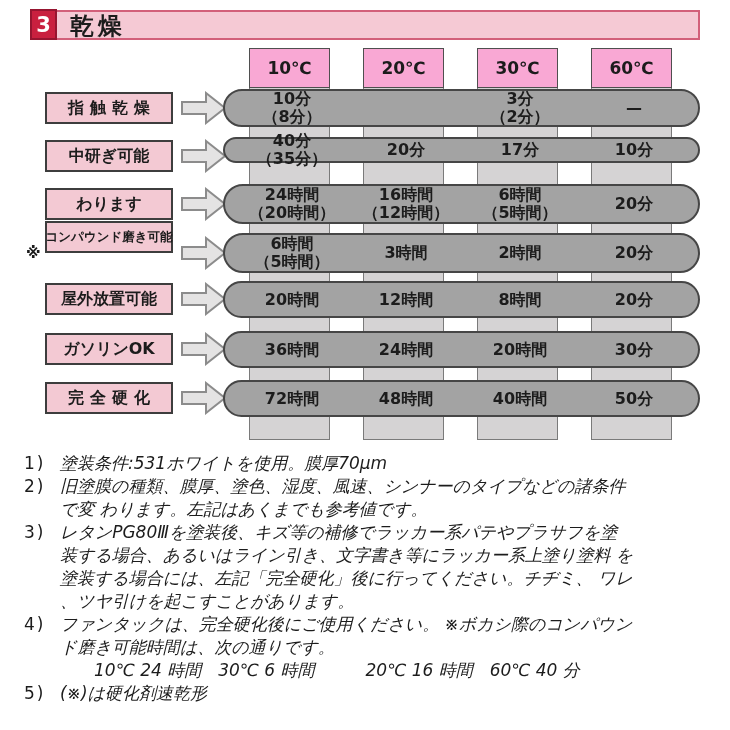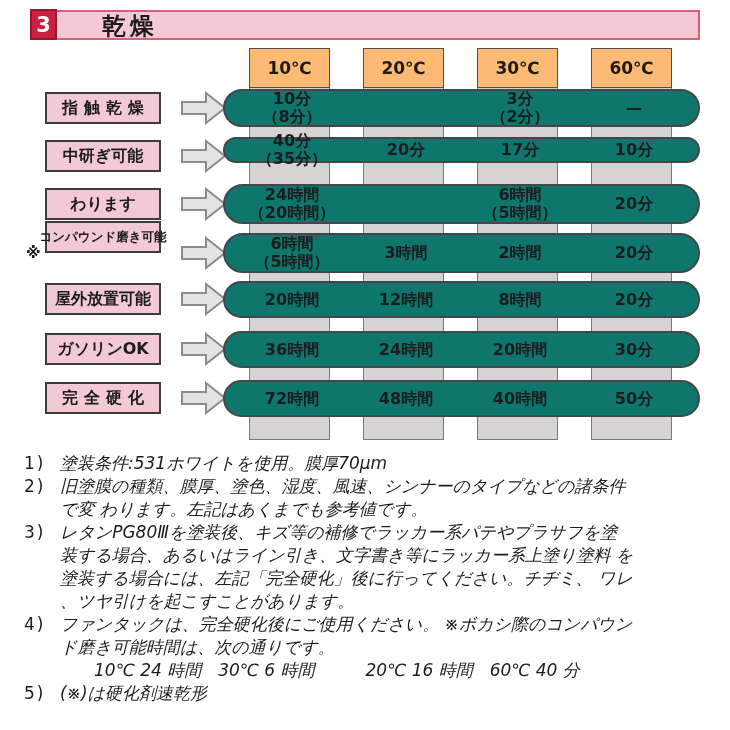--- a/index.html
+++ b/index.html
@@ -7,42 +7,42 @@
   body { font-family:"DejaVu Sans","Liberation Sans",sans-serif; color:#1c1c1c; position:relative; }
   .page { position:absolute; inset:0; background:#fff; overflow:hidden; }
 
   
   .banner { position:absolute; left:30px; top:10px; width:670px; height:30px;
             background:#f5c9d4; border:2px solid #d2607a; }
   .secnum { position:absolute; left:30px; top:9px; width:27px; height:31px;
             background:#c9203f; border:2px solid #961530; color:#fff;
             font-weight:bold; font-size:21px; display:flex; align-items:center; justify-content:center; z-index:3; }
   .sectitle { position:absolute; left:70px; top:10px; font-size:24px; font-weight:bold;
-              letter-spacing:4px; z-index:3;margin-left:32px; }
+              letter-spacing:4px; z-index:3; }
 
   
   .tcol { position:absolute; top:48px; height:392px; width:81px;
           background:#d5d3d4; border:1px solid #7a7a7a; }
   .tc0{left:249px} .tc1{left:363px} .tc2{left:477px} .tc3{left:591px}
   .thead { position:absolute; top:48px; height:40px; width:81px;
-           background:#fdba74; border:1px solid #4f4f4f; display:flex;
+           background:#f9a8d4; border:1px solid #4f4f4f; display:flex;
            align-items:center; justify-content:center; font-size:17px; font-weight:bold; z-index:2; }
 
-  .cap { position:absolute; left:223px; width:477px; background:#0f766e;
+  .cap { position:absolute; left:223px; width:477px; background:#a3a3a3;
          border:2px solid #464646; border-radius:21px; z-index:2; }
   .cap0{top:89px;height:38px} .cap1{top:137px;height:26px} .cap2{top:184px;height:40px}
   .cap3{top:233px;height:40px} .cap4{top:281px;height:37px} .cap5{top:331px;height:37px}
   .cap6{top:380px;height:37px}
 
   .cell { position:absolute; top:50%; transform:translateY(-50%); width:114px;
           text-align:center; font-size:16px; line-height:18px; font-weight:bold;
           white-space:pre-line; }
   .c0{left:10px} .c1{left:124px} .c2{left:238px} .c3{left:352px}
 
-  .lab { position:absolute; left:45px; width:116px; height:32px; background:#f3c9d3;
+  .lab { position:absolute; left:45px; width:128px; height:32px; background:#f3c9d3;
          border:2px solid #3d3d3d; display:flex; align-items:center; justify-content:center;
          font-size:16px; font-weight:bold; z-index:2; white-space:nowrap; }
   .lab0{top:92px} .lab1{top:140px} .lab2{top:188px}
   .lab3{top:221px; font-size:12.5px} .lab4{top:283px} .lab5{top:333px} .lab6{top:382px}
   .sp { letter-spacing:6px; text-indent:6px; }
 
   .mark { position:absolute; left:26px; top:244px; font-size:15px; font-weight:bold; z-index:2; }
 
   .arr { position:absolute; width:46px; height:34px; left:181px; z-index:2; }
   .arr0{top:91px} .arr1{top:139px} .arr2{top:187px} .arr3{top:236px}
@@ -117,20 +117,22 @@
     <div class="cap cap1">
       <div class="cell c0">40分
 （35分）</div>
       <div class="cell c1">20分</div>
       <div class="cell c2">17分</div>
       <div class="cell c3">10分</div>
     </div>
     <div class="cap cap2">
       <div class="cell c0">24時間
 （20時間）</div>
+      <div class="cell c1">16時間
+（12時間）</div>
       <div class="cell c2">6時間
 （5時間）</div>
       <div class="cell c3">20分</div>
     </div>
     <div class="cap cap3">
       <div class="cell c0">6時間
 （5時間）</div>
       <div class="cell c1">3時間</div>
       <div class="cell c2">2時間</div>
       <div class="cell c3">20分</div>

